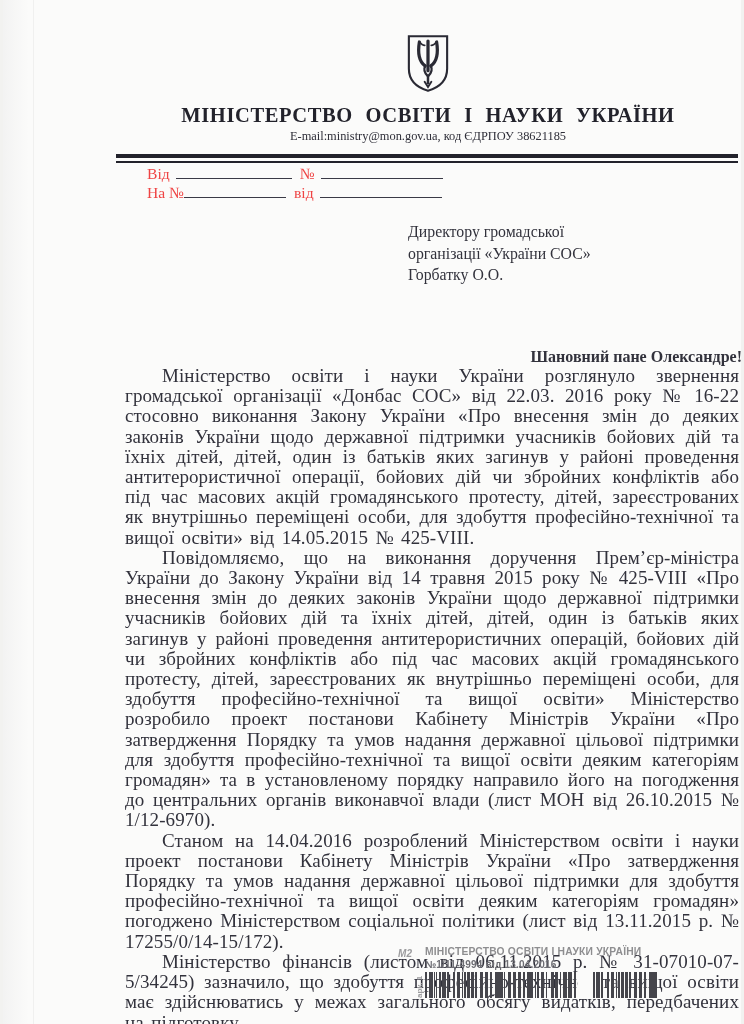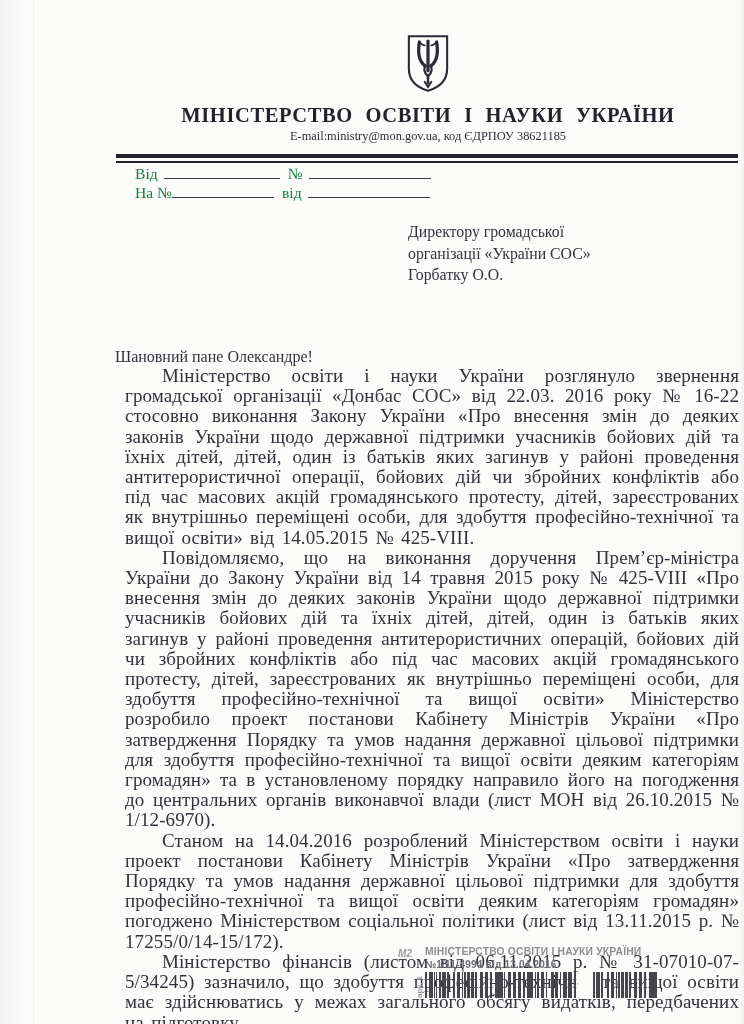--- a/index.html
+++ b/index.html
@@ -31,36 +31,36 @@
     letter-spacing:0.6px;word-spacing:7px;white-space:nowrap;
   }
   .lh-line{font-size:12.4px;line-height:15px;color:#2e2e38;}
 
   .rule{
     position:absolute;left:113px;top:154px;width:622px;height:3px;
     border-top:4.5px solid #22222b;border-bottom:2px solid #22222b;
   }
 
   
-  .ref{position:absolute;left:132px;top:164px;font-size:15.6px;color:#15803d;}
+  .ref{position:absolute;left:144px;top:164px;font-size:15.6px;color:#ef4444;}
   .ref-row{height:19px;line-height:19px;white-space:nowrap;}
   .blank{
     display:inline-block;height:13px;
     border-bottom:1.4px solid #3a3a46;
     vertical-align:baseline;
   }
   .b1{width:116px;margin-left:6px;margin-right:8px;}
   .b2{width:122px;margin-left:6px;}
   .b3{width:102px;margin-right:8px;}
 
   
   .addressee{position:absolute;left:405px;top:221px;font-size:15.8px;line-height:21.6px;}
 
   .subject{position:absolute;left:132px;top:310px;font-size:15.8px;}
-  .salutation{position:absolute;left:112px;top:348px;width:616px;text-align:left;font-size:16px;}
+  .salutation{position:absolute;left:123px;top:348px;width:616px;text-align:right;font-size:16px;font-weight:bold;}
 
   
   .body{
     position:absolute;left:122px;top:366px;width:614px;
     font-size:19px;line-height:20.2px;text-align:justify;
     word-spacing:2.5px;letter-spacing:0.1px;
   }
   .body p{margin:0;text-indent:37px;}
 
   

